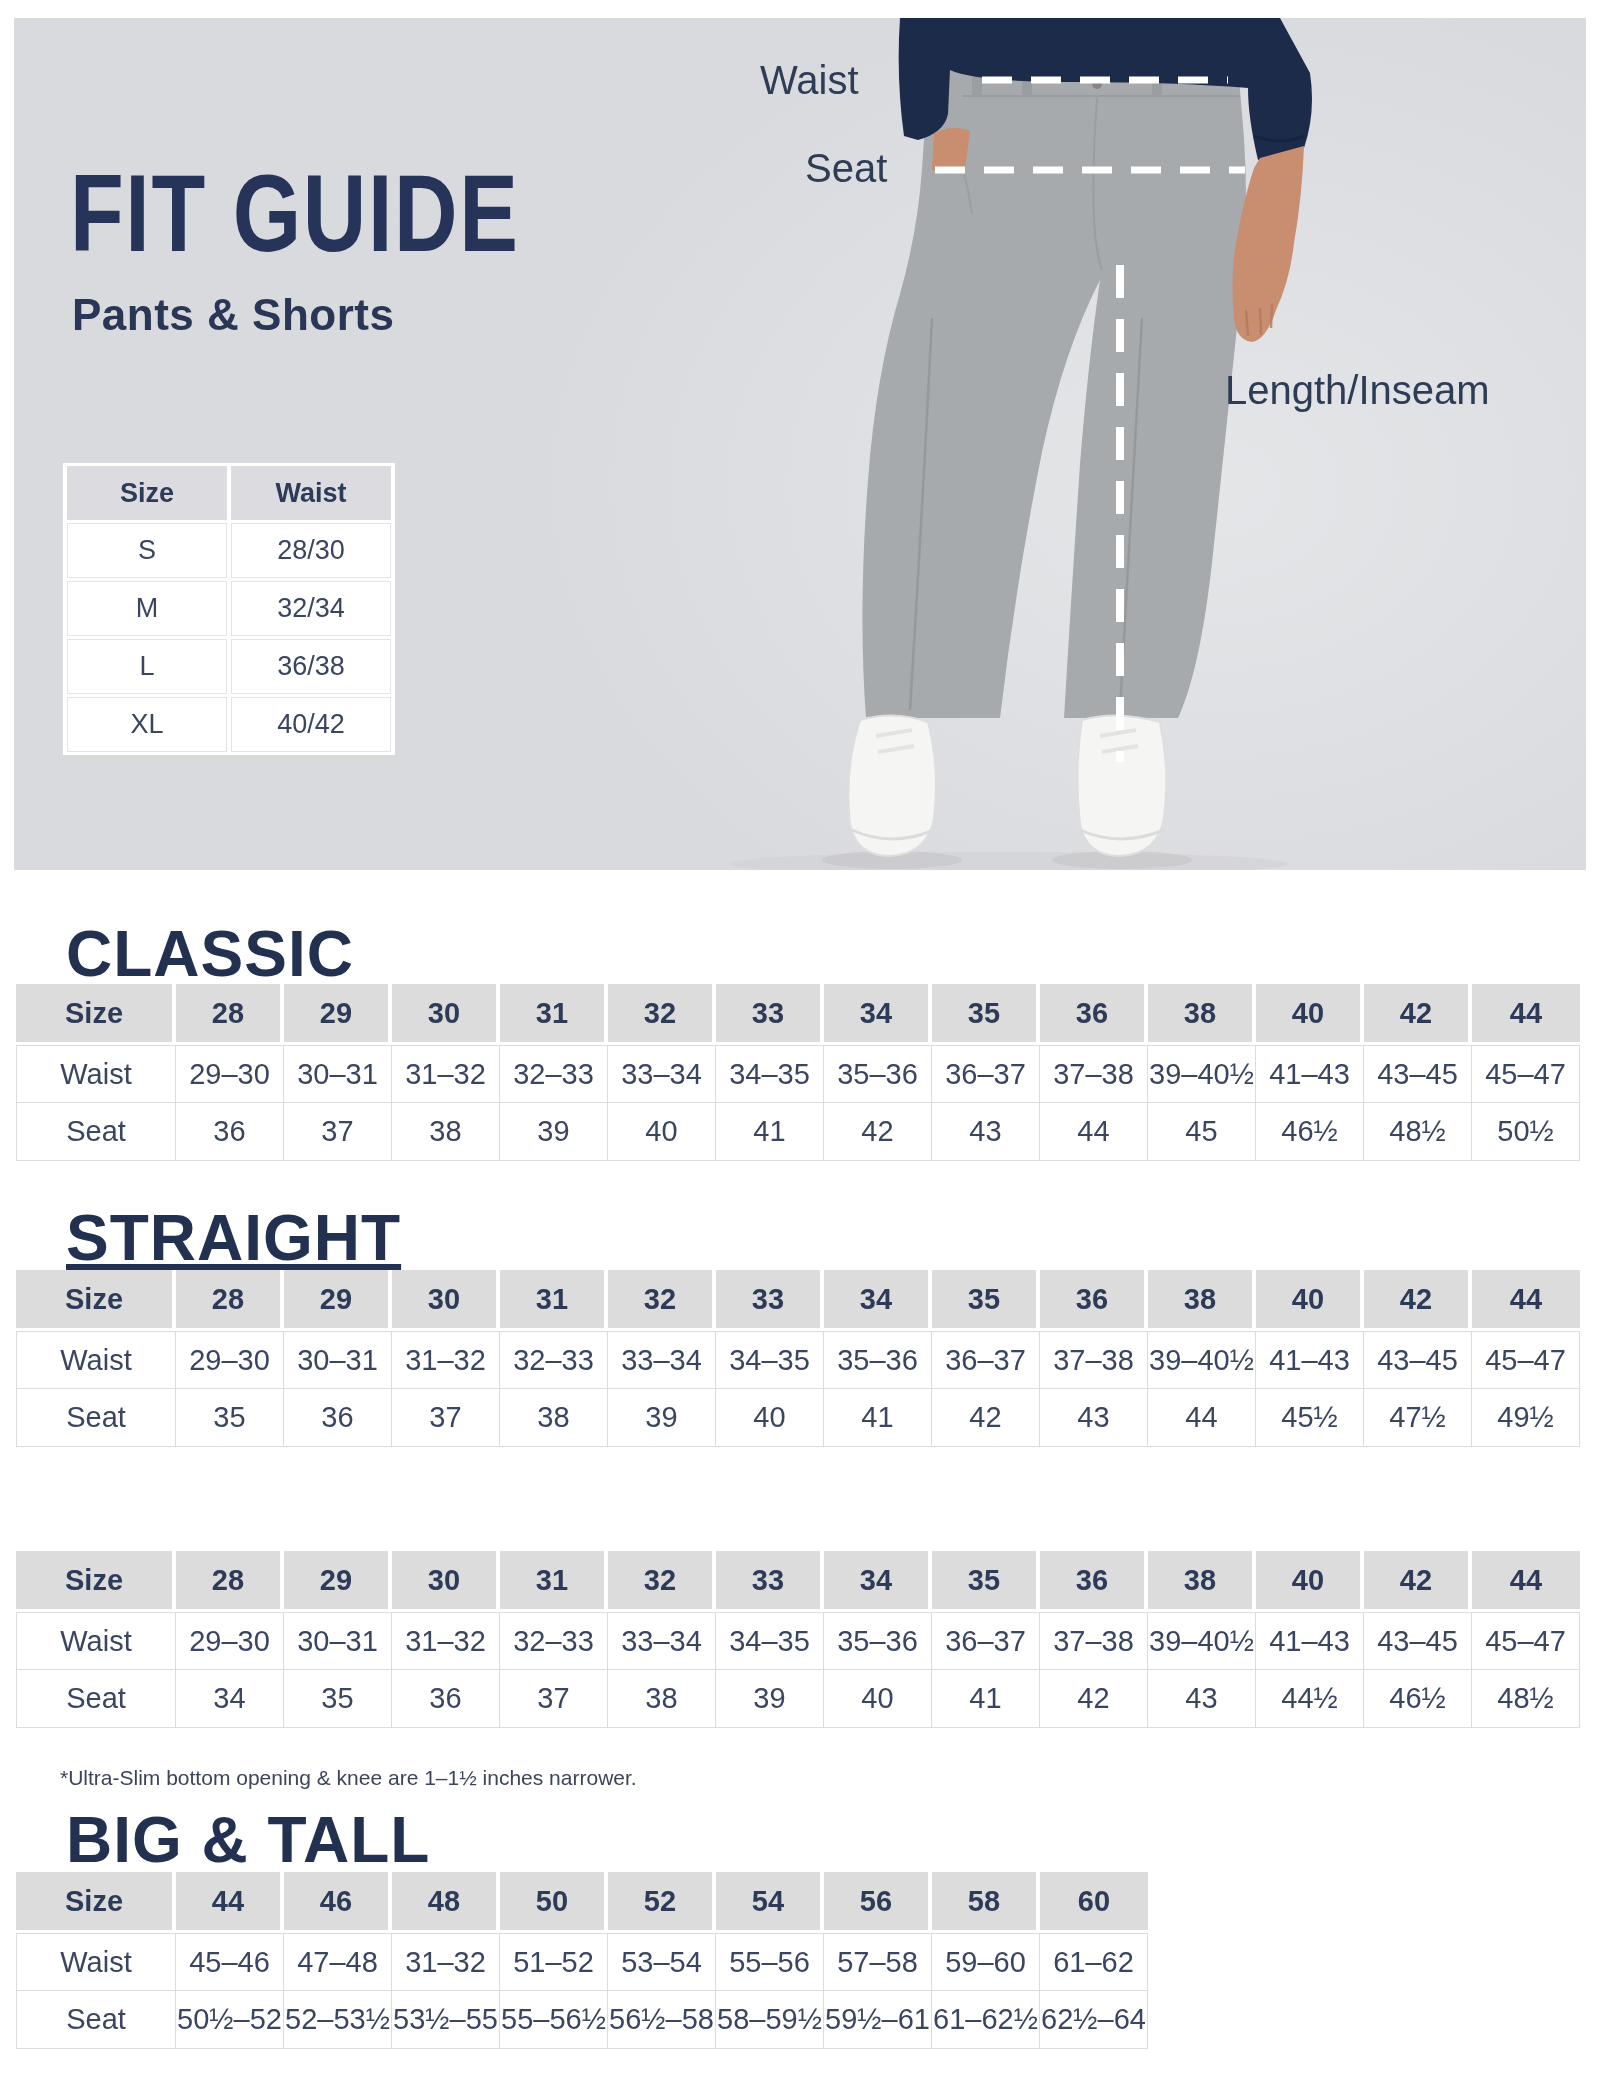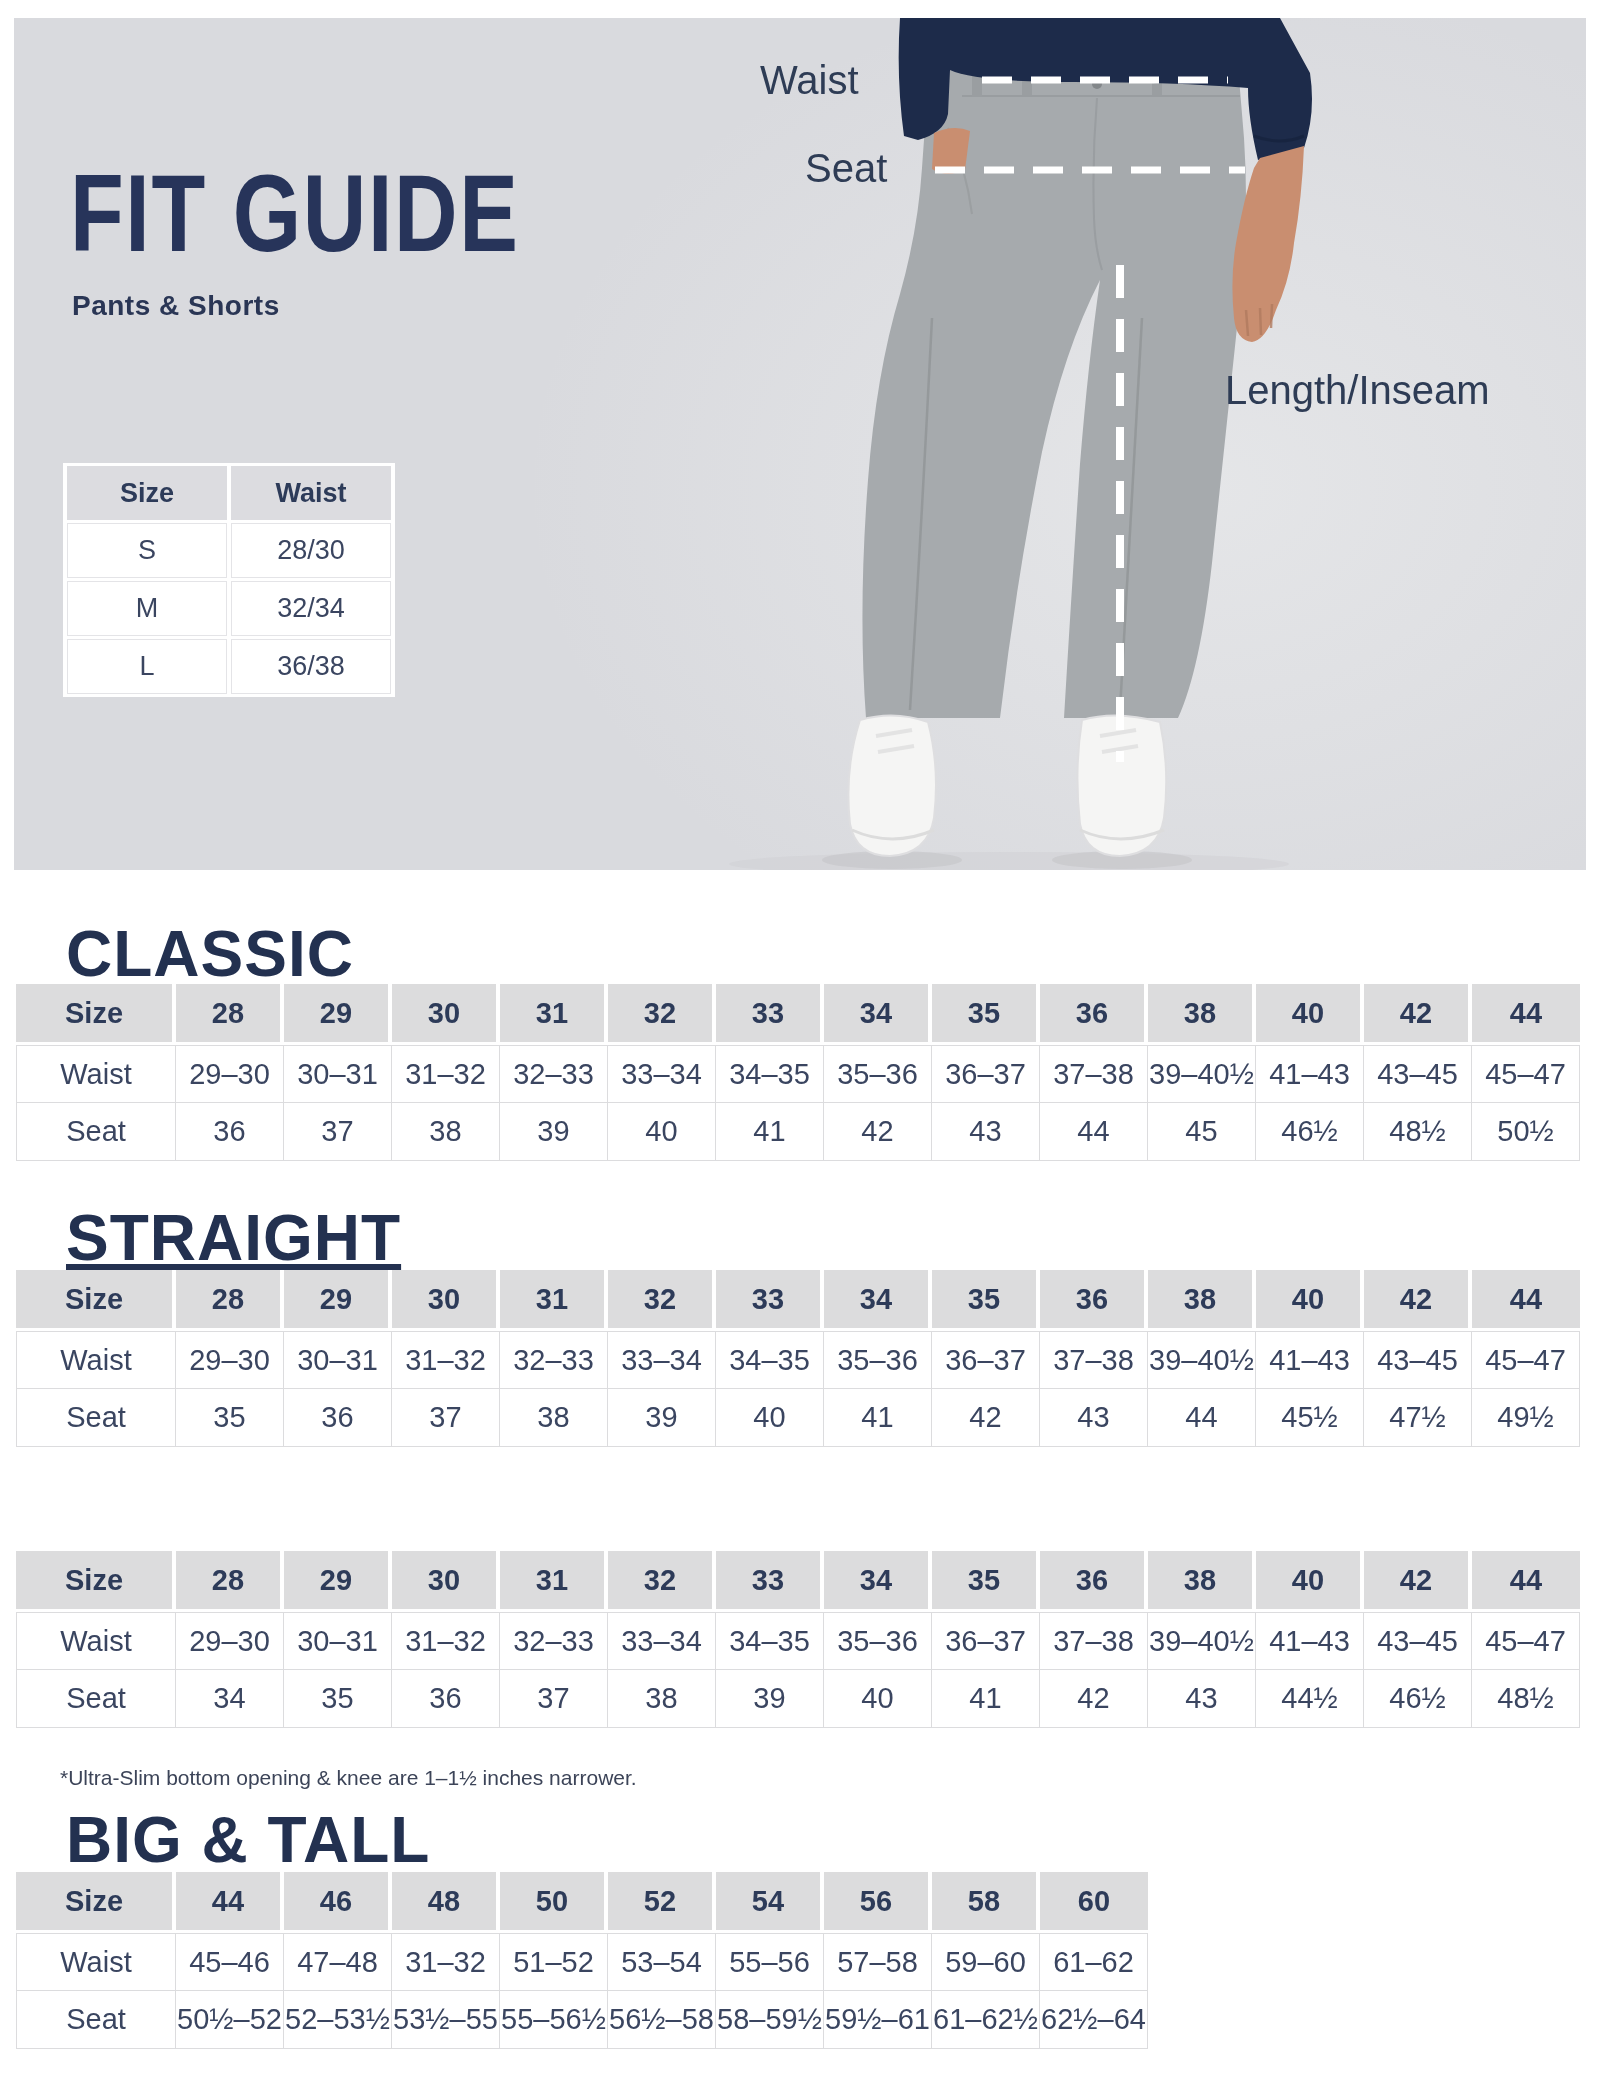--- a/index.html
+++ b/index.html
@@ -3,21 +3,21 @@
 <meta charset="utf-8">
 <style>
   html,body{margin:0;padding:0;background:#ffffff;}
   .page{position:relative;width:1600px;height:2080px;background:#fff;overflow:hidden;
         font-family:"Liberation Sans", sans-serif;}
   
   .hero{position:absolute;left:14px;top:18px;width:1572px;height:852px;background:#d9dade;}
   .hero-title{position:absolute;left:56px;top:140px;font-size:110px;font-weight:700;
         color:#27345a;letter-spacing:2px;transform:scaleX(.8);transform-origin:left top;
         white-space:nowrap;line-height:1;margin:0;}
-  .hero-subtitle{position:absolute;left:58px;top:272px;font-size:28px;font-weight:700;
+  .hero-subtitle{position:absolute;left:58px;top:272px;font-size:44px;font-weight:700;
         color:#2a3655;margin:0;letter-spacing:.5px;}
   .mlabel{position:absolute;font-size:40px;font-weight:400;color:#2e3c55;white-space:nowrap;}
   .mlabel.waist{left:746px;top:40px;}
   .mlabel.seat{left:791px;top:128px;}
   .mlabel.length{left:1211px;top:350px;}
   .hero-svg{position:absolute;left:0;top:0;width:1572px;height:852px;}
   
   .mini{position:absolute;left:49px;top:445px;border-collapse:separate;border-spacing:4px 3px;
         background:#fff;}
   .mini th{width:156px;height:52px;background:#dcdce0;font-size:27px;font-weight:700;
@@ -127,20 +127,24 @@
           <td>28/30</td>
         </tr>
         <tr>
           <td>M</td>
           <td>32/34</td>
         </tr>
         <tr>
           <td>L</td>
           <td>36/38</td>
         </tr>
+        <tr>
+          <td>XL</td>
+          <td>40/42</td>
+        </tr>
       </tbody>
     </table>
   </section>
 
   <h2 class="sec-h" id="h0">CLASSIC</h2>
   <div class="fit-table" id="ft0">
       <div class="trow thead">
         <div class="cell first">Size</div>
         <div class="cell">28</div>
         <div class="cell">29</div>

